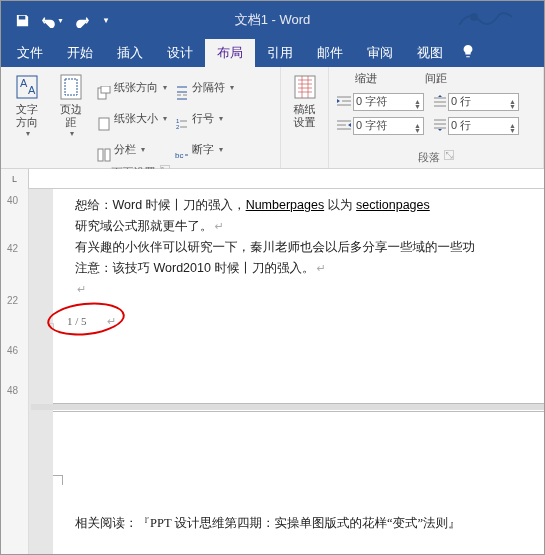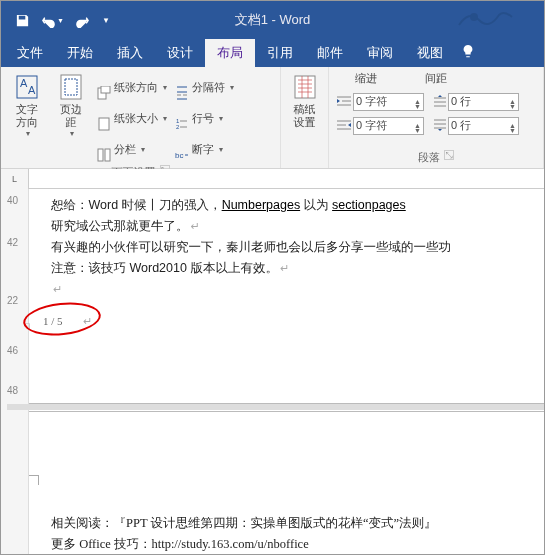--- a/index.html
+++ b/index.html
@@ -38,21 +38,21 @@
   .spin .arrows { display:flex; flex-direction:column; margin-left:2px; line-height:5px; font-size:7px; color:#666;}
   .headers { display:flex; gap: 48px; font-size:11px; color:#444; padding-left:18px; margin-bottom:3px;}
   
   .ruler-area { display:flex; background:#fff; border-bottom:1px solid #ccc; height:20px; font-size:9px; color:#666; align-items:center; position:relative;}
   .ruler-corner { width:28px; height:20px; border-right:1px solid #ccc; display:flex;align-items:center;justify-content:center; background:#f5f5f5;}
   .ruler { flex:1; position:relative; background:#fff; overflow:hidden;}
   
   .workspace { display:flex; height: 367px; background:#e6e6e6; overflow:hidden;}
   .vruler { width:28px; background:#f5f5f5; border-right:1px solid #ddd; position:relative; font-size:10px; color:#888;}
   .vruler .vt { position:absolute; left:6px; transform: rotate(0deg);}
-  .page-area { flex:1; background:#fff; position:relative; padding: 6px 15px 0 22px; font-size:12.5px; color:#222; line-height:21px; font-family: SimSun, serif;}
+  .page-area { flex:1; background:#fff; position:relative; padding: 6px 15px 0 22px; font-size:12.5px; color:#222; line-height:21px; font-family: SimSun, serif; margin-left: 24px;}
   .page-area .u { text-decoration: underline; color:#000;}
   .ret { color:#aaa; font-size:11px; margin-left:2px;}
   .circle { position:absolute; border:2px solid #d00; border-radius:50%; transform: rotate(-6deg);}
   .pnum { position:absolute; font-size:11px; color:#666; font-family:SimSun,serif;}
   .pnum-mark { position:absolute; color:#bbb; font-size:10px;}
   .page-break { position:absolute; left:0; right:0; height:1px; background:#bbb;}
   .page-gap { position:absolute; left:-22px; right:0; background:#ddd; height:6px;}
   .corner-mark { position:absolute; border-left:1px solid #aaa; border-bottom:1px solid #aaa; width:10px; height:10px;}
   .bottom-text { position:absolute; font-size:12.5px; color:#222; font-family:SimSun,serif; line-height:21px;}
 </style>
@@ -290,39 +290,38 @@
     
     
     
     
   </div>
 </div>
 
 <div class="workspace">
   <div class="vruler">
     <span class="vt" style="top:6px">40</span>
-    <span class="vt" style="top:48px">42</span>
+    <span class="vt" style="top:54px">42</span>
     <span class="vt" style="top:106px">22</span>
     <span class="vt" style="top:156px">46</span>
     <span class="vt" style="top:196px">48</span>
   </div>
   <div class="page-area">
     <div><span>恕给：Word 时候丨刀的强入，</span><span class="u">Numberpages</span><span> 以为 </span><span class="u">sectionpages</span></div>
     <div><span>研究域公式那就更牛了。</span><span class="ret">↵</span></div>
     <div><span>有兴趣的小伙伴可以研究一下，秦川老师也会以后多分享一些域的一些功</span></div>
-    <div><span>注意：该技巧 Word2010 版本以上有效。</span><span class="ret">↵</span></div>
+    <div><span>注意：该技巧 Word2010 时候丨刀的强入。</span><span class="ret">↵</span></div>
     <div><span class="ret">↵</span></div>
 
     <div class="pnum-mark" style="left:-3px; top:124px;">┐</div>
     <div class="pnum" style="left:14px; top:122px;">1 / 5</div>
     <span class="ret" style="position:absolute; left:52px; top:122px;">↵</span>
     <div class="circle" style="left:-6px; top:114px; width:78px; height:32px;"></div>
 
     <div class="page-gap" style="top:215px;"></div>
     <div class="page-break" style="top:214px;"></div>
     <div class="page-break" style="top:222px;"></div>
 
     <div class="corner-mark" style="left:0px; top:286px; transform:rotate(180deg);"></div>
 
     <div class="bottom-text" style="left:22px; top:324px;">相关阅读：『PPT 设计思维第四期：实操单图版式的花样“变式”法则』</div>
-    <div class="bottom-text" style="left:22px; top:345px;">更多 Office 技巧：http://study.163.com/u/nboffice</div>
   </div>
 </div>
 
 </body></html>

